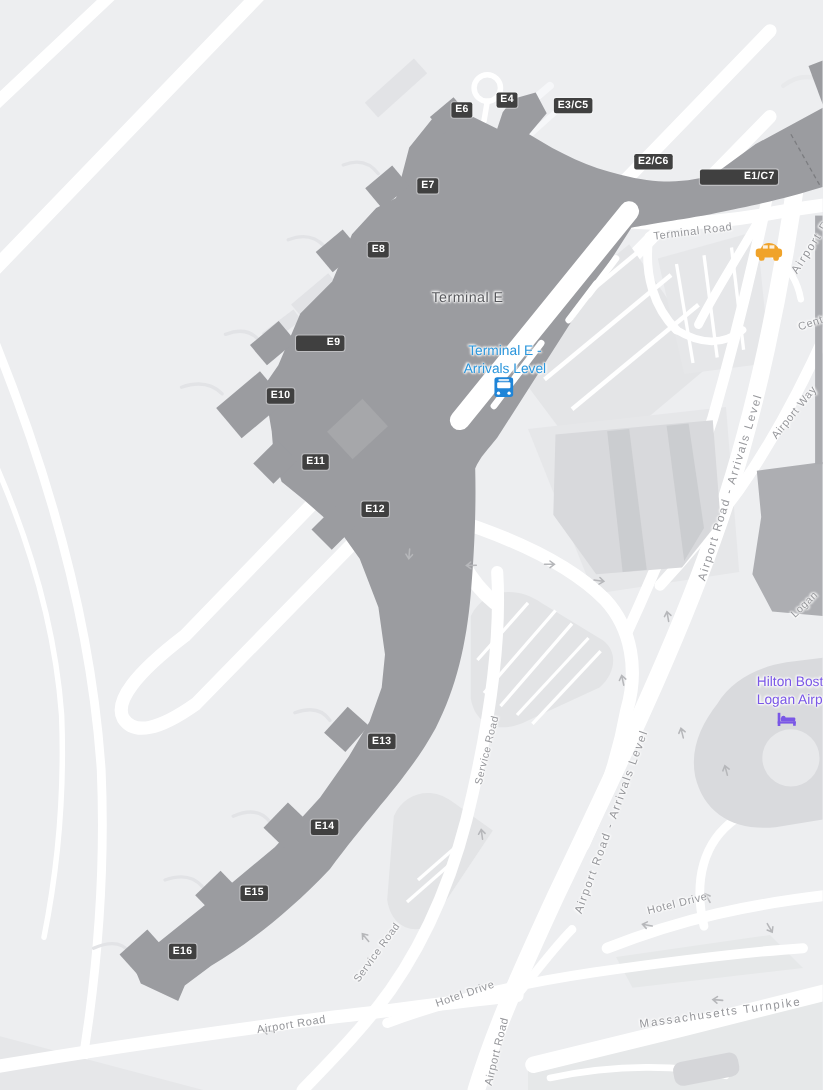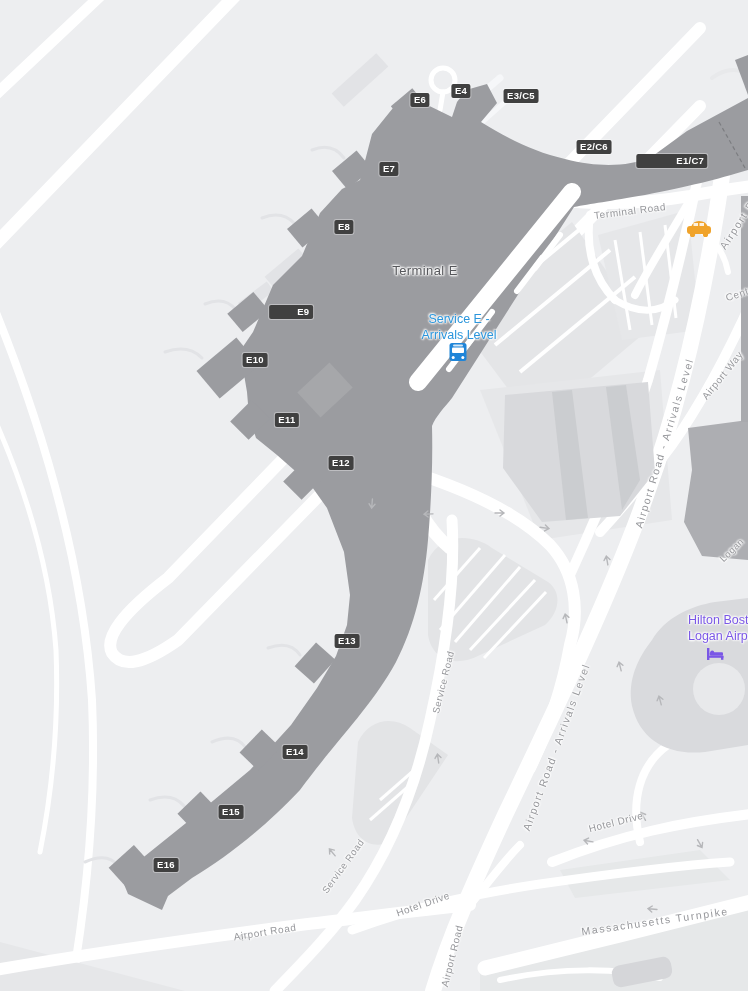--- a/index.html
+++ b/index.html
@@ -234,29 +234,29 @@
 <span class="gate-badge" style="left:481px;top:96px;">E3/C5</span>
 <span class="gate-badge" style="left:554px;top:147px;">E2/C6</span>
 <span class="gate-badge" style="left:632px;top:161px;padding-left:40px;">E1/C7</span>
 <span class="gate-badge" style="left:719px;top:112px;">C8</span>
 <span class="gate-badge" style="left:349px;top:169px;">E7</span>
 <span class="gate-badge" style="left:304px;top:227px;">E8</span>
 <span class="gate-badge" style="left:251px;top:312px;padding-left:28px;">E9</span>
 <span class="gate-badge" style="left:215px;top:360px;">E10</span>
 <span class="gate-badge" style="left:247px;top:420px;">E11</span>
 <span class="gate-badge" style="left:301px;top:463px;">E12</span>
-<span class="gate-badge" style="left:307px;top:641px;">E13</span>
+<span class="gate-badge" style="left:307px;top:674px;">E13</span>
 <span class="gate-badge" style="left:255px;top:752px;">E14</span>
 <span class="gate-badge" style="left:191px;top:812px;">E15</span>
 <span class="gate-badge" style="left:126px;top:865px;">E16</span>
 
 <div class="lbl terminal-name" style="left:393px;top:270px;transform:translate(-50%,-50%);margin-left:32px;">Terminal E</div>
 
 <div class="lbl poi-blue" style="left:459px;top:327px;transform:translate(-50%,-50%);">
-  <div>Service E -</div>
+  <div>Terminal E -</div>
   <div>Arrivals Level</div>
 </div>
 
 <div class="lbl poi-purple" style="left:688px;top:612px;">
   <div>Hilton Boston</div>
   <div>Logan Airport</div>
 </div>
 
 <div class="lbl road-lbl" style="left:630px;top:211px;transform:translate(-50%,-50%) rotate(-7deg);">Terminal Road</div>
 <div class="lbl road-lbl big" style="left:722px;top:248px;transform:translate(0,-50%) rotate(-57deg);transform-origin:left center;">Airport Road</div>

